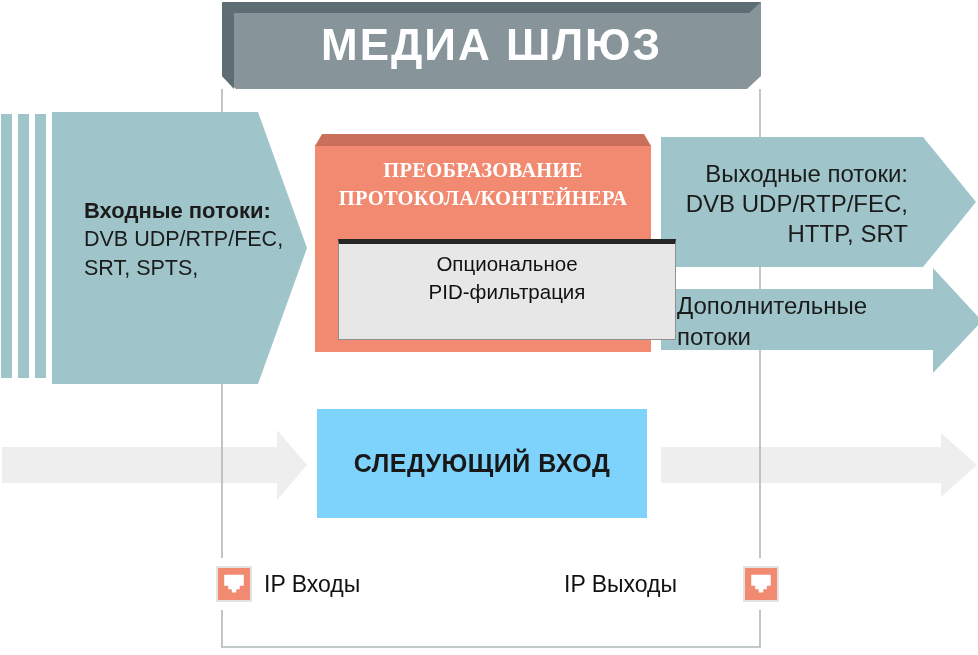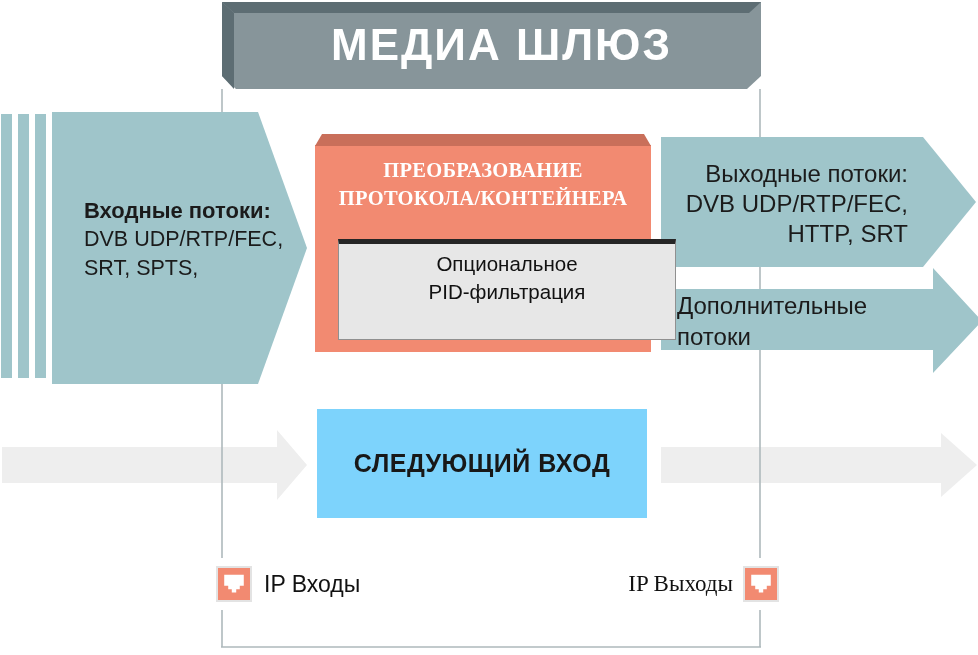--- a/index.html
+++ b/index.html
@@ -4,21 +4,21 @@
 <style>
   html,body{margin:0;padding:0;background:#ffffff;}
   .canvas{
     position:relative;width:978px;height:655px;background:#ffffff;
     font-family:"Liberation Sans","DejaVu Sans",sans-serif;overflow:hidden;
   }
   svg.layer{position:absolute;left:0;top:0;width:978px;height:655px;z-index:1;}
   .txt{position:absolute;z-index:2;color:#1b1b1b;}
 
   .header-text{
-    left:232px;top:2px;width:539px;height:86px;
+    left:222px;top:2px;width:539px;height:86px;
     display:flex;align-items:center;justify-content:center;
     color:#ffffff;font-size:44px;font-weight:700;letter-spacing:2px;white-space:nowrap;
   }
 
   .input-text{left:84px;top:196px;width:215px;line-height:29px;font-size:21.5px;}
   .input-text .t{font-size:22px;font-weight:700;}
 
   .coral-title{
     left:315px;top:156px;width:336px;text-align:center;
     color:#ffffff;font-size:20.5px;font-weight:700;line-height:28px;letter-spacing:.3px;font-family:Liberation Serif, serif;
@@ -40,21 +40,21 @@
     background:#7dd3fc;font-size:25px;font-weight:700;letter-spacing:.5px;color:#181818;white-space:nowrap;
   }
 
   .port-icon{
     position:absolute;z-index:3;width:36px;height:36px;box-sizing:border-box;
     border:2px solid #e3e3e3;background:#f28a71;
   }
   .port-icon svg{display:block;width:100%;height:100%;}
   .ip-label{font-size:23px;line-height:28px;color:#111;white-space:nowrap;}
   .ip-label-left{left:264px;top:570px;}
-  .ip-label-right{left:540px;top:570px;width:193px;text-align:right;font-family:Liberation Serif, serif;}
+  .ip-label-right{left:564px;top:570px;width:193px;}
 </style>
 </head>
 <body>
 
 <div class="canvas">
 
   <svg class="layer" viewBox="0 0 978 655">
 
     <polygon points="2,447 277,447 277,430 307,465 277,500 277,483 2,483" fill="#eeeeee"></polygon>
     <rect x="317" y="409" width="330" height="109" fill="#efefef"></rect>

